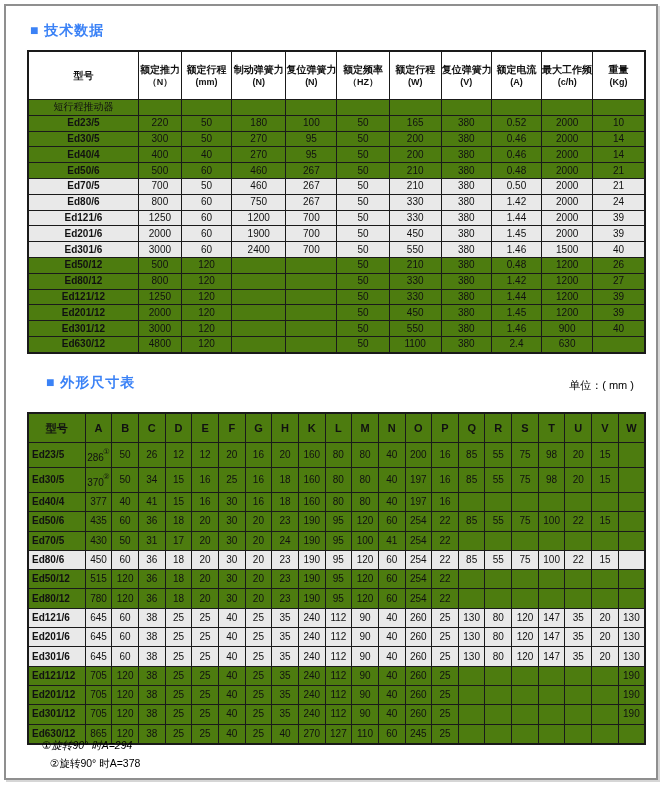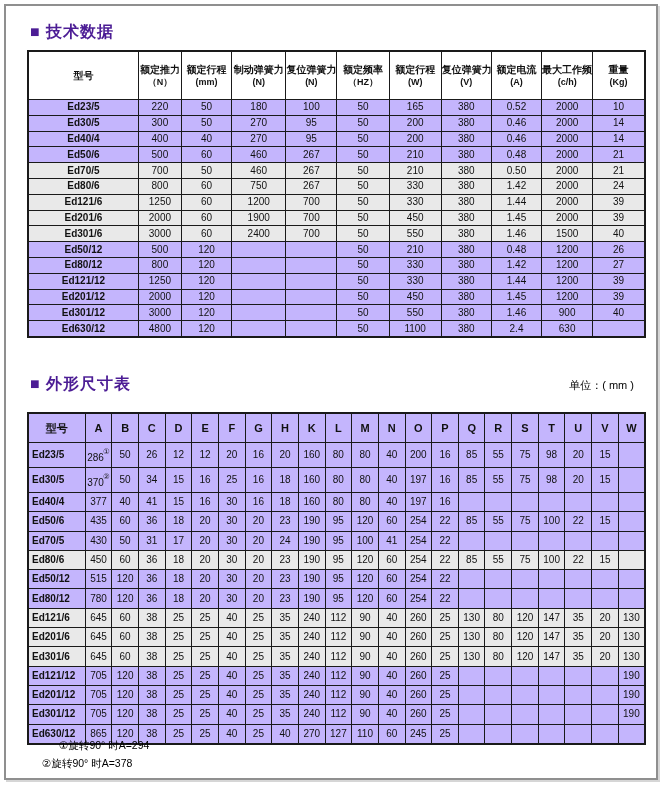--- a/index.html
+++ b/index.html
@@ -7,51 +7,51 @@
     width:665px;height:788px;position:relative;
     font-family:"Liberation Sans","DejaVu Sans",sans-serif;
     color:#111;
   }
   .frame{
     position:absolute;left:4px;top:4px;width:650px;height:772px;
     border:2px solid #8f8f8f;background:#fff;
     box-shadow:2px 2px 0 #d6d6d6;
   }
   .sec-title{
-    position:absolute;font-size:16px;font-weight:bold;color:#4c1d95;
+    position:absolute;font-size:14px;font-weight:bold;color:#3b82f6;
     letter-spacing:1px;white-space:nowrap;
   }
   .title1{left:24px;top:16px;}
-  .title2{left:24px;top:368px;}
+  .title2{left:40px;top:368px;}
   .unit-label{
     position:absolute;right:22px;top:372px;font-size:11px;color:#000;
     white-space:nowrap;
   }
-  table{border-collapse:collapse;table-layout:fixed;background:#c4b5fd;}
+  table{border-collapse:collapse;table-layout:fixed;background:#4d7c0f;}
   .t1{position:absolute;left:21px;top:44px;width:619px;border:2px solid #1a1a1a;}
   .t2{position:absolute;left:21px;top:406px;width:619px;border:2px solid #1a1a1a;}
   th,td{
     border:1px solid #1a1a1a;padding:0;text-align:center;
     overflow:hidden;white-space:nowrap;vertical-align:middle;
   }
   .t1 thead th{height:47px;font-size:10px;font-weight:bold;line-height:13px;background:#fff;}
   .t1 thead .hunit{font-size:9px;font-weight:bold;}
   .t1 tbody td{height:14.8px;font-size:10px;line-height:14px;}
   .t1 td.model{font-weight:bold;}
   .t1 td.section{font-weight:normal;}
   .t2 thead th{height:28px;font-size:11px;font-weight:bold;}
   .t2 tbody td{height:18.3px;font-size:10px;line-height:18px;}
   .t2 td.model{text-align:left;padding-left:3px;font-weight:bold;font-size:10px;}
   tr.shaded td{background:#e9e9e9;}
   sup.circ{font-size:7.5px;vertical-align:7px;margin-left:-1px;}
   .footnote{
     position:absolute;font-size:10.5px;color:#000;white-space:nowrap;
   }
-  .fn1{left:53px;top:733px;}
-  .fn2{left:36px;top:751px;}
+  .fn1{left:36px;top:733px;font-style:italic;}
+  .fn2{left:44px;top:751px;}
   .note{left:213px;top:751px;}
 </style>
 </head>
 <body>
 
 <div class="frame">
   <div class="sec-title title1">■ 技术数据</div>
 
   <table class="t1">
     <colgroup>
@@ -109,20 +109,33 @@
             <div class="hunit">(c/h)</div>
           </th>
           <th>
             <div>重量</div>
             <div class="hunit">(Kg)</div>
           </th>
         </tr>
       </thead>
     <tbody>
         <tr>
+          <td class="section">短行程推动器</td>
+          <td></td>
+          <td></td>
+          <td></td>
+          <td></td>
+          <td></td>
+          <td></td>
+          <td></td>
+          <td></td>
+          <td></td>
+          <td></td>
+        </tr>
+        <tr>
           <td class="model">Ed23/5</td>
           <td>220</td>
           <td>50</td>
           <td>180</td>
           <td>100</td>
           <td>50</td>
           <td>165</td>
           <td>380</td>
           <td>0.52</td>
           <td>2000</td>

